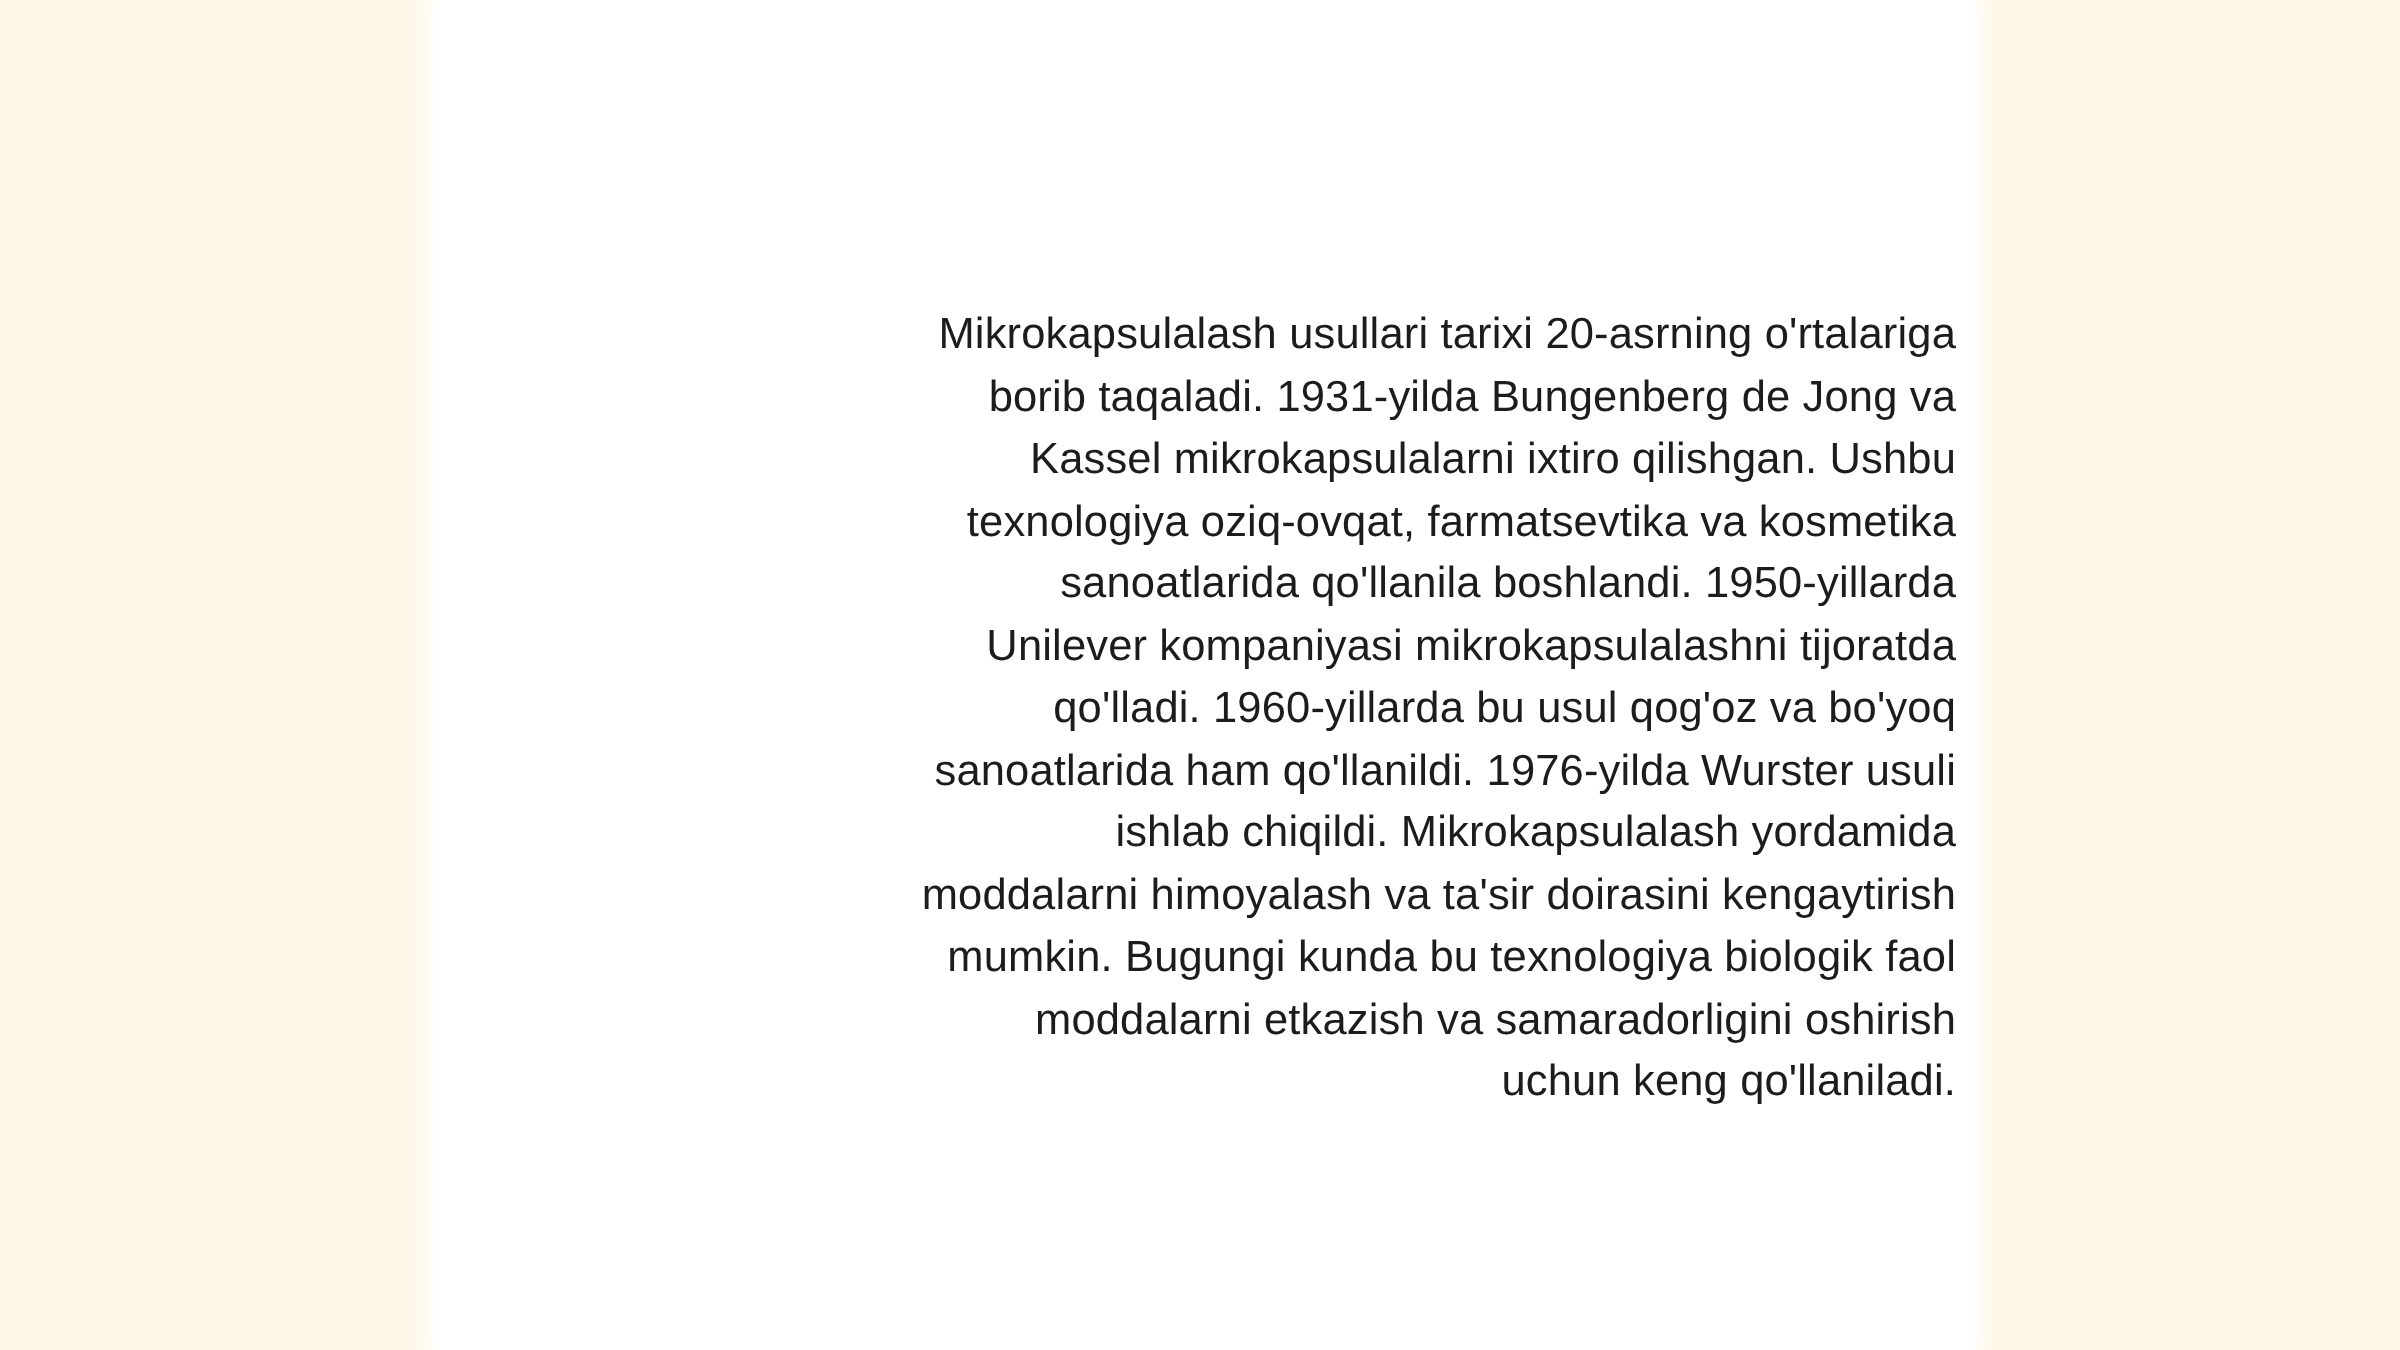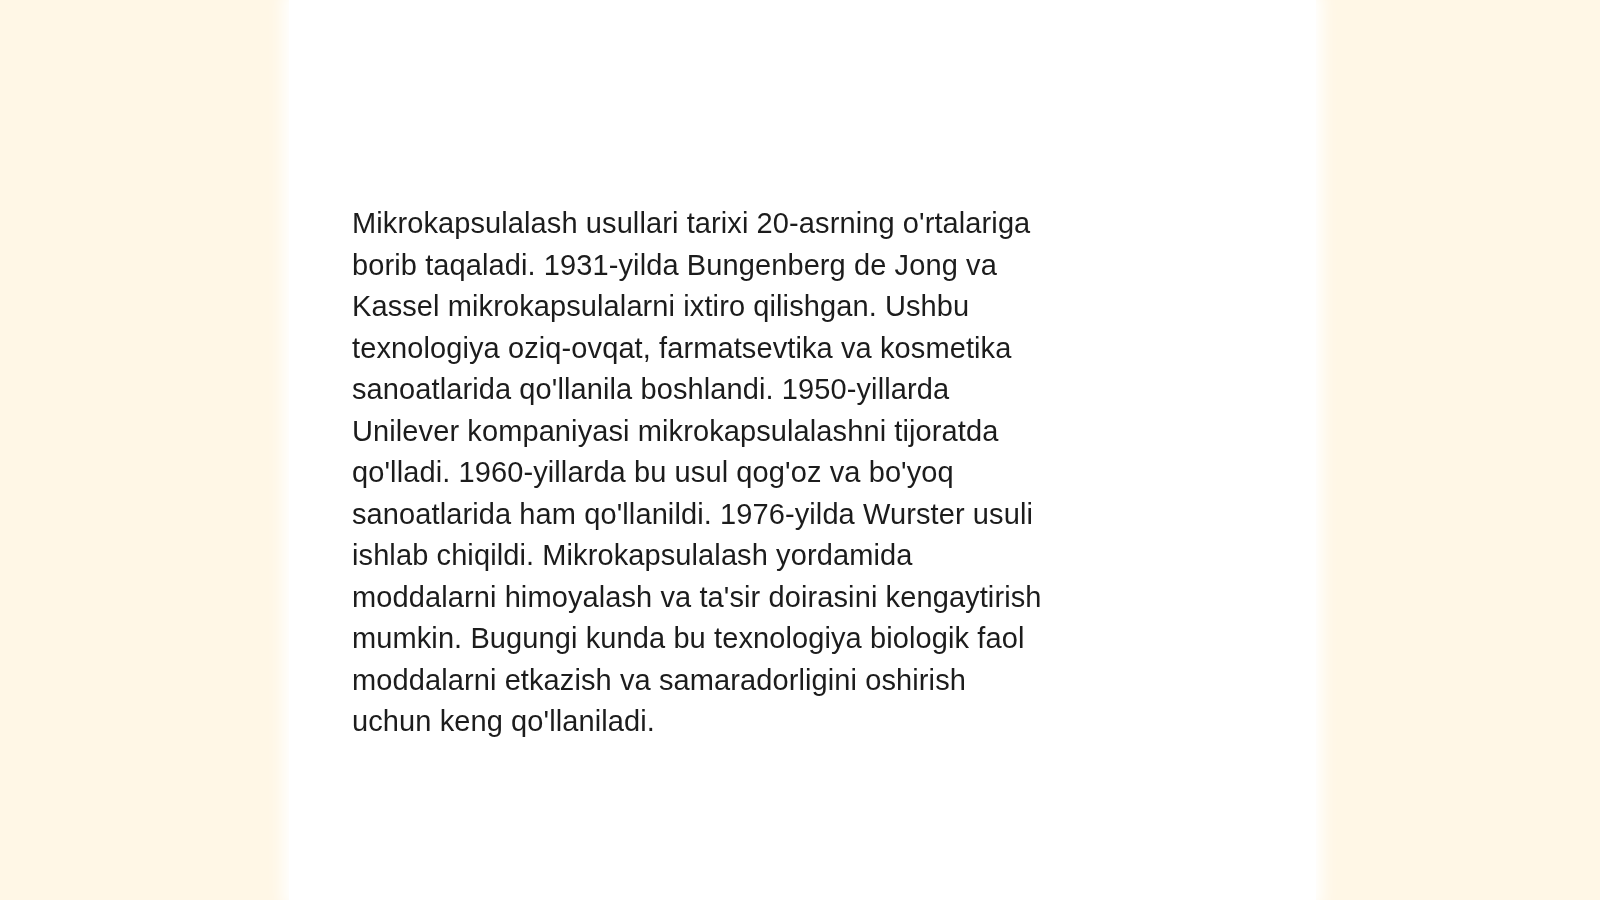--- a/index.html
+++ b/index.html
@@ -9,20 +9,21 @@
     height: 900px;
     overflow: hidden;
     background: #FFF7E6;
     font-family: "Liberation Sans", sans-serif;
   }
   .stage {
     position: relative;
     width: 1600px;
     height: 900px;
     background: #FFF7E6;
+    text-align: right;
   }
   .panel {
     position: absolute;
     left: 289px;
     top: 0;
     width: 1027px;
     height: 900px;
     background: #FFFFFF;
     
     box-shadow: 0 0 14px 7px rgba(255, 255, 255, 0.95);

